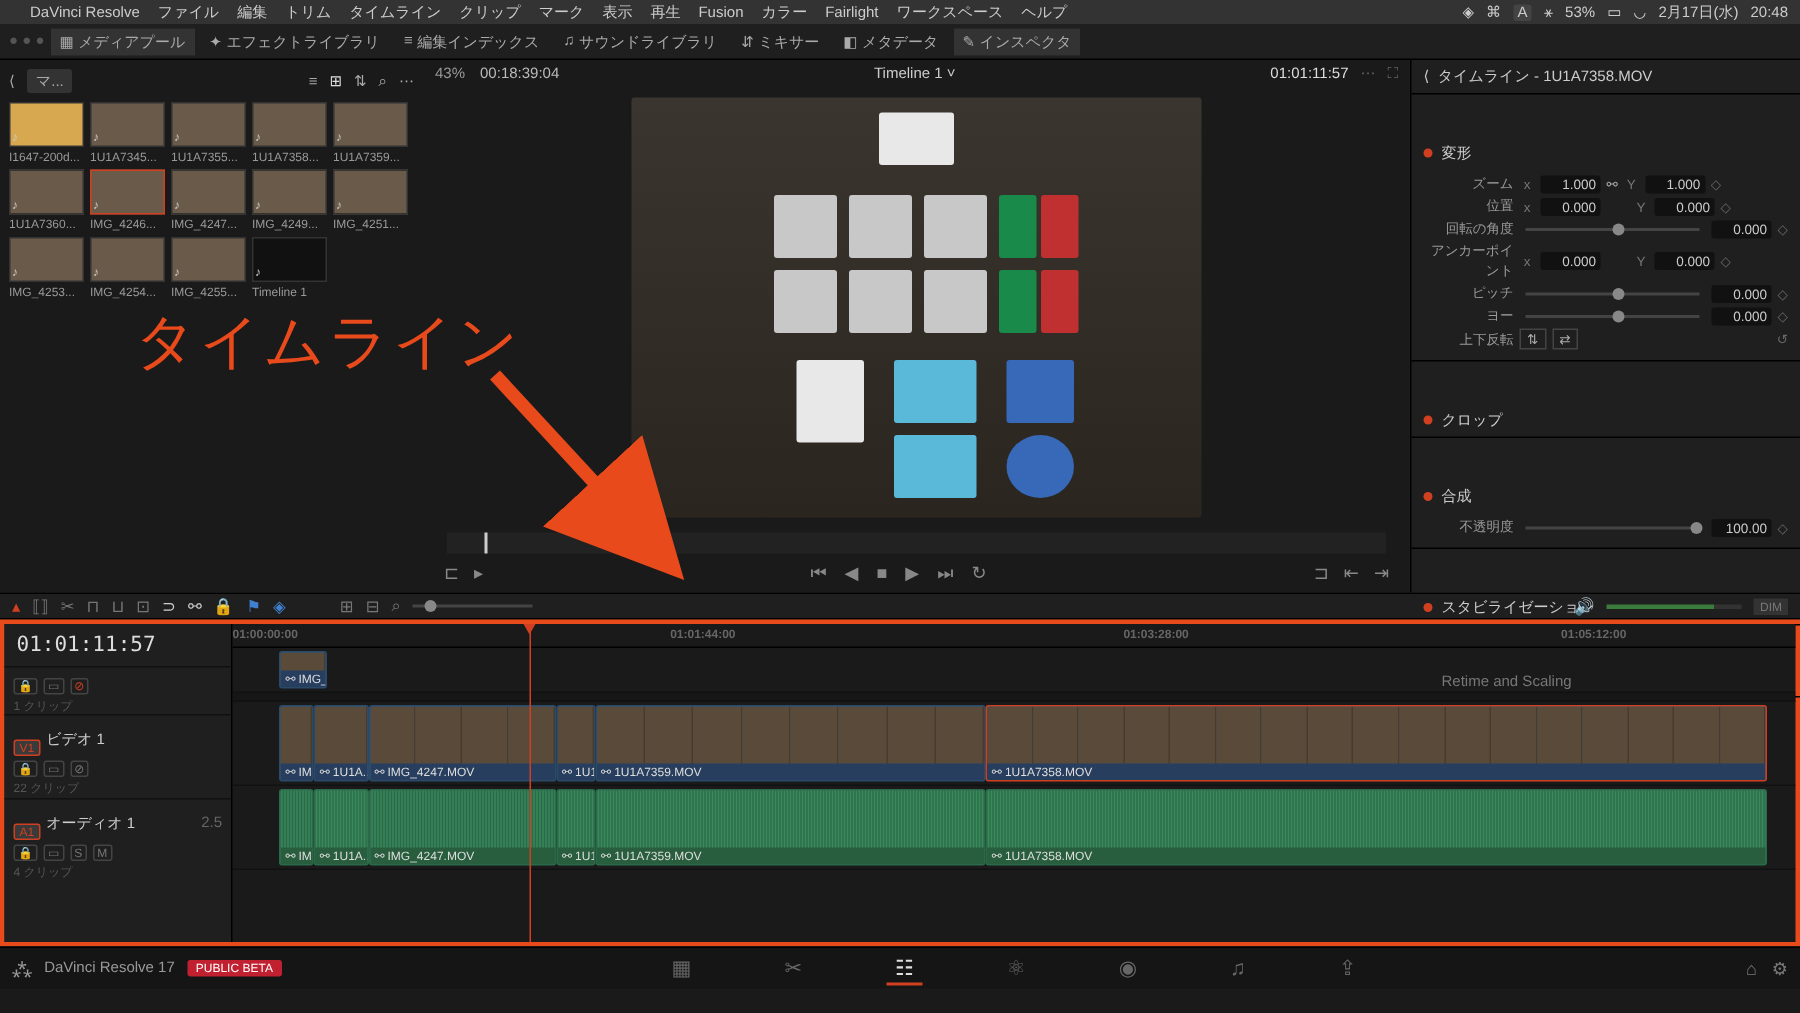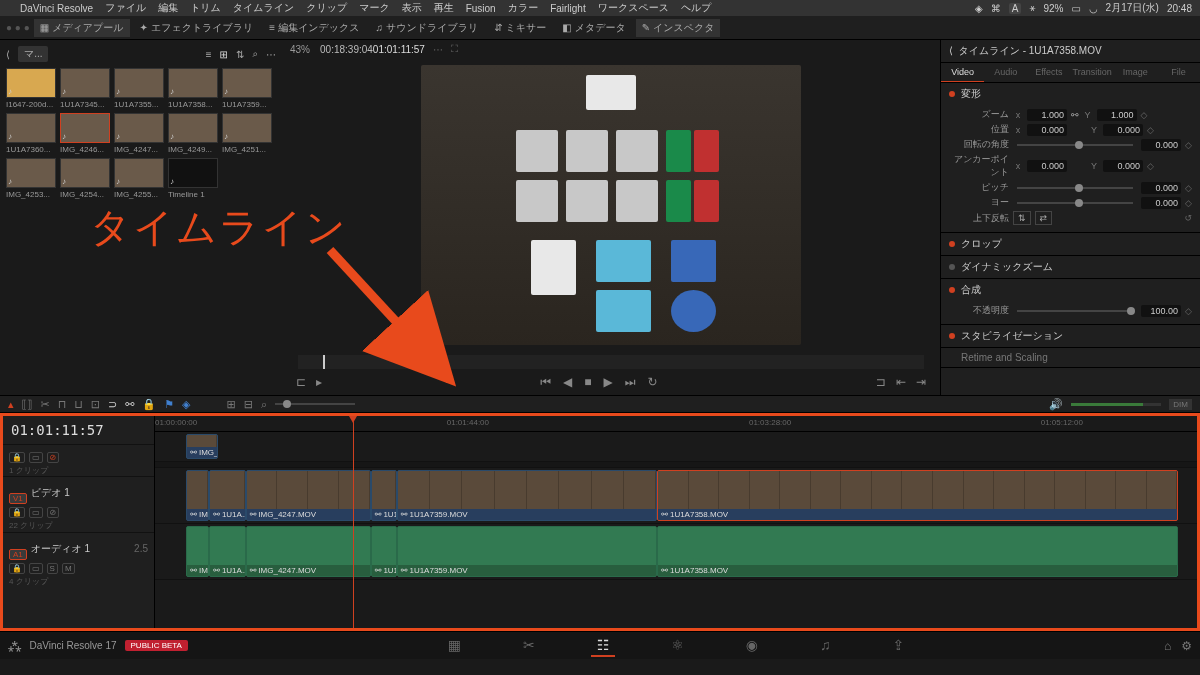--- a/index.html
+++ b/index.html
@@ -45,21 +45,21 @@
 .viewer-controls { height: 26px; display: flex; align-items: center; justify-content: center; gap: 8px; color: #888; font-size: 12px; }
 .viewer-controls .vcbtn { cursor: pointer; padding: 2px; }
 .viewer-controls .spacer { flex: 1; }
 .viewer-controls .sidegrp { display: flex; gap: 6px; padding: 0 12px; }
 
 .inspector { width: 260px; background: #1f1f1f; border-left: 1px solid #000; font-size: 10px; }
 .inspector .insp-head { padding: 4px 8px; color: #ccc; border-bottom: 1px solid #000; font-size: 10px; }
 .inspector .insp-tabs { display: flex; border-bottom: 1px solid #000; }
 .inspector .insp-tab { flex: 1; text-align: center; padding: 4px 0; color: #666; font-size: 9px; cursor: pointer; }
 .inspector .insp-tab.active { color: #ddd; border-bottom: 1px solid #d04020; }
-.inspector .insp-section { border-bottom: 1px solid #000; }
+.inspector .insp-section { border-bottom: 1px solid #000; margin-top: 28px; }
 .inspector .sec-head { padding: 4px 8px; display: flex; align-items: center; gap: 6px; color: #ccc; cursor: pointer; }
 .inspector .sec-head .dot { width: 6px; height: 6px; border-radius: 50%; background: #d04020; }
 .inspector .sec-body { padding: 2px 8px 6px 8px; }
 .inspector .prop-row { display: flex; align-items: center; padding: 1px 0; gap: 4px; font-size: 9px; color: #aaa; }
 .inspector .prop-row .plbl { width: 60px; text-align: right; color: #999; }
 .inspector .prop-row .ax { width: 10px; text-align: center; color: #777; }
 .inspector .prop-row .numf { width: 40px; background: #111; padding: 1px 3px; color: #ccc; text-align: right; border-radius: 2px; }
 .inspector .prop-row .slider { flex: 1; height: 2px; background: #444; position: relative; margin: 0 4px; }
 .inspector .prop-row .slider .knob { position: absolute; left: 50%; top: -3px; width: 8px; height: 8px; background: #888; border-radius: 50%; }
 .inspector .prop-row .reset { color: #666; cursor: pointer; }
@@ -81,21 +81,21 @@
 .tl-left .trk { border-top: 1px solid #111; padding: 4px 6px; }
 .tl-left .trk .trk-head { display: flex; align-items: center; gap: 4px; font-size: 10px; color: #ccc; }
 .tl-left .trk .trk-head .tbadge { background: #3a3a3a; padding: 0 3px; border-radius: 2px; font-size: 8px; margin-top: 12px; }
 .tl-left .trk .trk-head .tbadge.v { border: 1px solid #d04020; color: #d04020; }
 .tl-left .trk .trk-head .tbadge.a { border: 1px solid #d04020; color: #d04020; }
 .tl-left .trk .trk-icons { display: flex; gap: 4px; margin-top: 3px; color: #777; font-size: 10px; }
 .tl-left .trk .trk-icons .ic { border: 1px solid #444; padding: 0 2px; border-radius: 2px; cursor: pointer; font-size: 8px; }
 .tl-left .trk .trk-sub { font-size: 8px; color: #555; margin-top: 2px; }
 
 .tl-tracks { flex: 1; position: relative; overflow: hidden; }
-.tl-ruler { height: 16px; background: #1a1a1a; border-bottom: 1px solid #000; position: relative; font-size: 8px; color: #666; }
+.tl-ruler { height: 16px; background: #1a1a1a; border-bottom: 1px solid #000; position: relative; font-size: 8px; color: #666; font-weight: bold; }
 .tl-ruler .tick { position: absolute; top: 2px; }
 .tl-playhead { position: absolute; top: 0; bottom: 0; width: 1px; background: #d04020; z-index: 10; }
 .tl-playhead .ph-head { position: absolute; top: 0; left: -4px; width: 0; height: 0; border-left: 4px solid transparent; border-right: 4px solid transparent; border-top: 7px solid #d04020; }
 .tl-playhead.current { left: 200px; }
 
 .track-lane { position: relative; border-bottom: 1px solid #111; }
 .track-lane.hmini { height: 30px; }
 .track-lane.hvideo { height: 56px; }
 .track-lane.haudio { height: 56px; }
 .track-lane.spacer { height: 6px; background: #161616; }
@@ -139,21 +139,21 @@
   <span>カラー</span>
   <span>Fairlight</span>
   <span>ワークスペース</span>
   <span>ヘルプ</span>
   <span class="spacer"></span>
   <div class="status">
     <span>◈</span>
     <span>⌘</span>
     <span style="background:#444;padding:0 3px;border-radius:2px">A</span>
     <span>⚹</span>
-    <span>92%</span>
+    <span>53%</span>
     <span>▭</span>
     <span>◡</span>
     <span>2月17日(水)</span>
     <span>20:48</span>
   </div>
 </div>
 
 <div class="app-toolbar">
   <span style="color:#555">● ● ●</span>
   <div class="tb-btn active">
@@ -286,20 +286,21 @@
           </div>
           <div class="lbl">Timeline 1</div>
         </div>
       </div>
   </div>
 
   <div class="center-viewer">
     <div class="viewer-head">
       <span class="pct">43%</span>
       <span class="tc-left">00:18:39:04</span>
+      <span class="tname"><span>Timeline 1</span> ˅</span>
       <span class="tc-right">01:01:11:57</span>
       <span class="opts">⋯</span>
       <span class="opts">⛶</span>
     </div>
     <div class="viewer-canvas">
       <div class="viewer-image">
         <div class="item" style="left:165px;top:10px;width:50px;height:35px;background:#e8e8e8"></div>
         <div class="item" style="left:95px;top:65px;width:42px;height:42px;background:#c8c8c8"></div>
         <div class="item" style="left:145px;top:65px;width:42px;height:42px;background:#c8c8c8"></div>
         <div class="item" style="left:195px;top:65px;width:42px;height:42px;background:#c8c8c8"></div>
@@ -336,28 +337,20 @@
       <div class="sidegrp">
         <span class="vcbtn">⊐</span>
         <span class="vcbtn">⇤</span>
         <span class="vcbtn">⇥</span>
       </div>
     </div>
   </div>
 
   <div class="inspector">
     <div class="insp-head">⟨ &nbsp;<span>タイムライン - 1U1A7358.MOV</span></div>
-    <div class="insp-tabs" id="insp-tabs">
-        <div class="insp-tab active">Video</div>
-        <div class="insp-tab">Audio</div>
-        <div class="insp-tab">Effects</div>
-        <div class="insp-tab">Transition</div>
-        <div class="insp-tab">Image</div>
-        <div class="insp-tab">File</div>
-      </div>
     <div class="insp-section">
       <div class="sec-head">
           <span class="dot"></span>
           <span>変形</span>
         </div>
       <div class="sec-body">
         <div class="prop-row">
             <span class="plbl">ズーム</span>
             <span class="ax">x</span>
             <span class="numf">1.000</span>
@@ -414,26 +407,20 @@
             <span style="border:1px solid #444;padding:1px 4px">⇄</span>
             <span style="flex:1"></span>
             <span class="reset">↺</span>
           </div>
       </div>
     </div>
     <div class="insp-section">
         <div class="sec-head">
           <span class="dot"></span>
           <span>クロップ</span>
-        </div>
-      </div>
-    <div class="insp-section">
-        <div class="sec-head">
-          <span class="dot" style="background:#555"></span>
-          <span>ダイナミックズーム</span>
         </div>
       </div>
     <div class="insp-section">
       <div class="sec-head">
           <span class="dot"></span>
           <span>合成</span>
         </div>
       <div class="sec-body">
         <div class="prop-row">
             <span class="plbl">不透明度</span>

